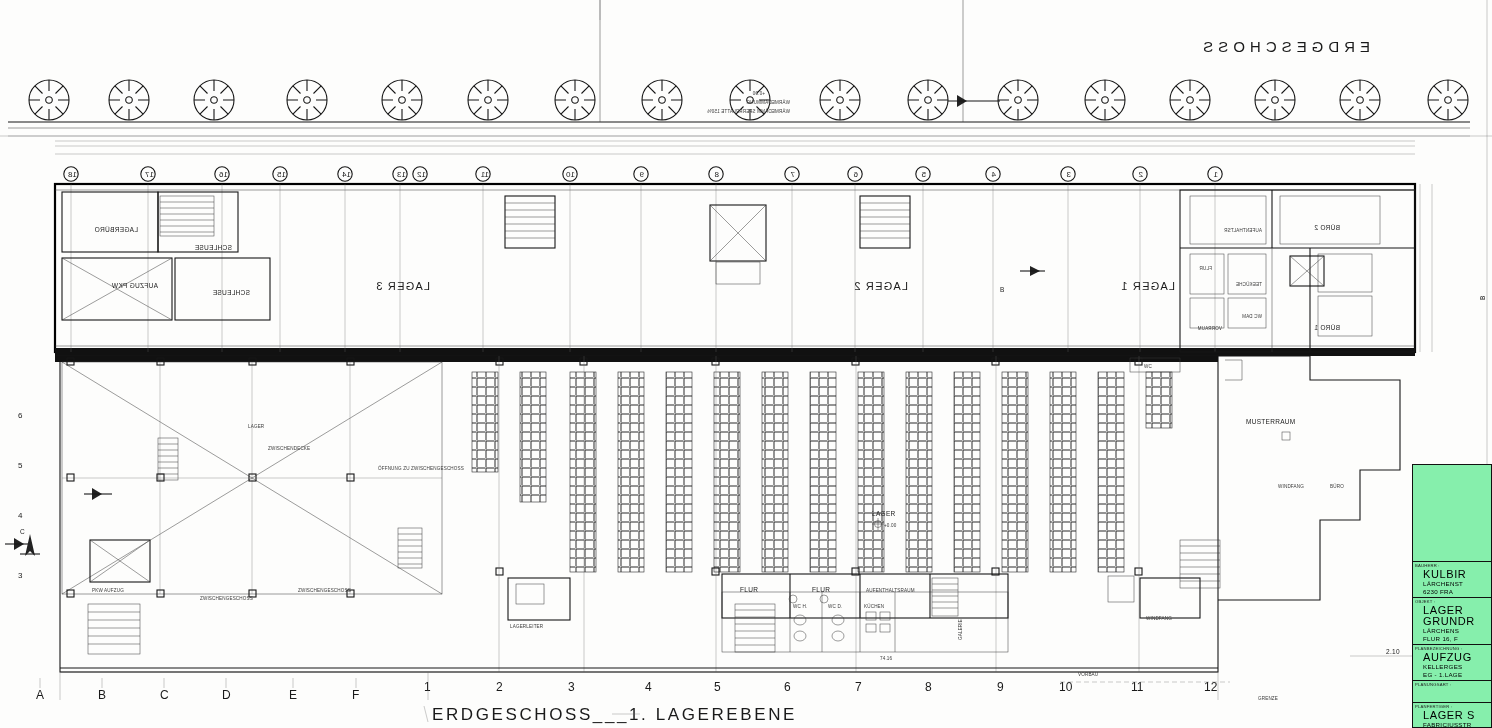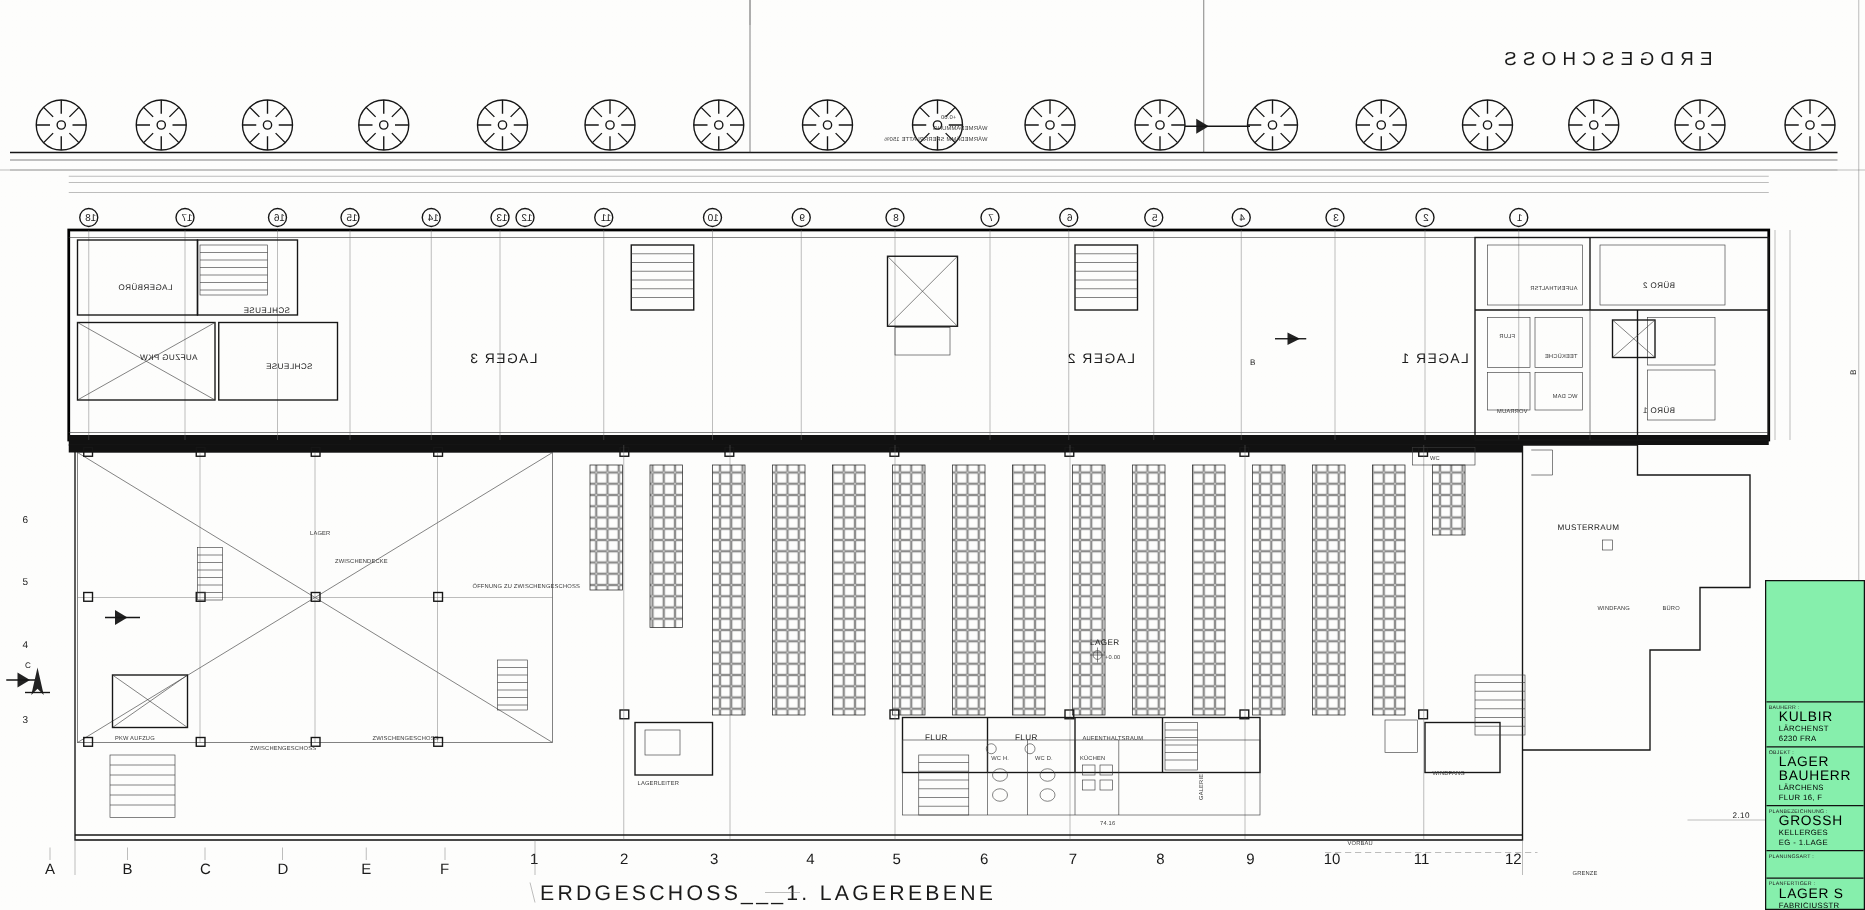--- a/index.html
+++ b/index.html
@@ -663,28 +663,28 @@
   <div class="tb-row">
     <span class="tb-cap">BAUHERR :</span>
     <div class="tb-big">KULBIR</div>
     <div class="tb-mid">LÄRCHENST</div>
     <div class="tb-mid">6230  FRA</div>
   </div>
 
   <div class="tb-row">
     <span class="tb-cap">OBJEKT :</span>
     <div class="tb-big">LAGER</div>
-    <div class="tb-big">BAUHERR</div>
+    <div class="tb-big">GRUNDR</div>
     <div class="tb-mid">LÄRCHENS</div>
     <div class="tb-mid">FLUR 16, F</div>
   </div>
 
   <div class="tb-row">
     <span class="tb-cap">PLANBEZEICHNUNG :</span>
-    <div class="tb-big">GROSSH</div>
+    <div class="tb-big">AUFZUG</div>
     <div class="tb-mid">KELLERGES</div>
     <div class="tb-mid">EG - 1.LAGE</div>
   </div>
 
   <div class="tb-row" style="height:22px">
     <span class="tb-cap">PLANUNGSART :</span>
   </div>
 
   <div class="tb-row">
     <span class="tb-cap">PLANFERTIGER :</span>

